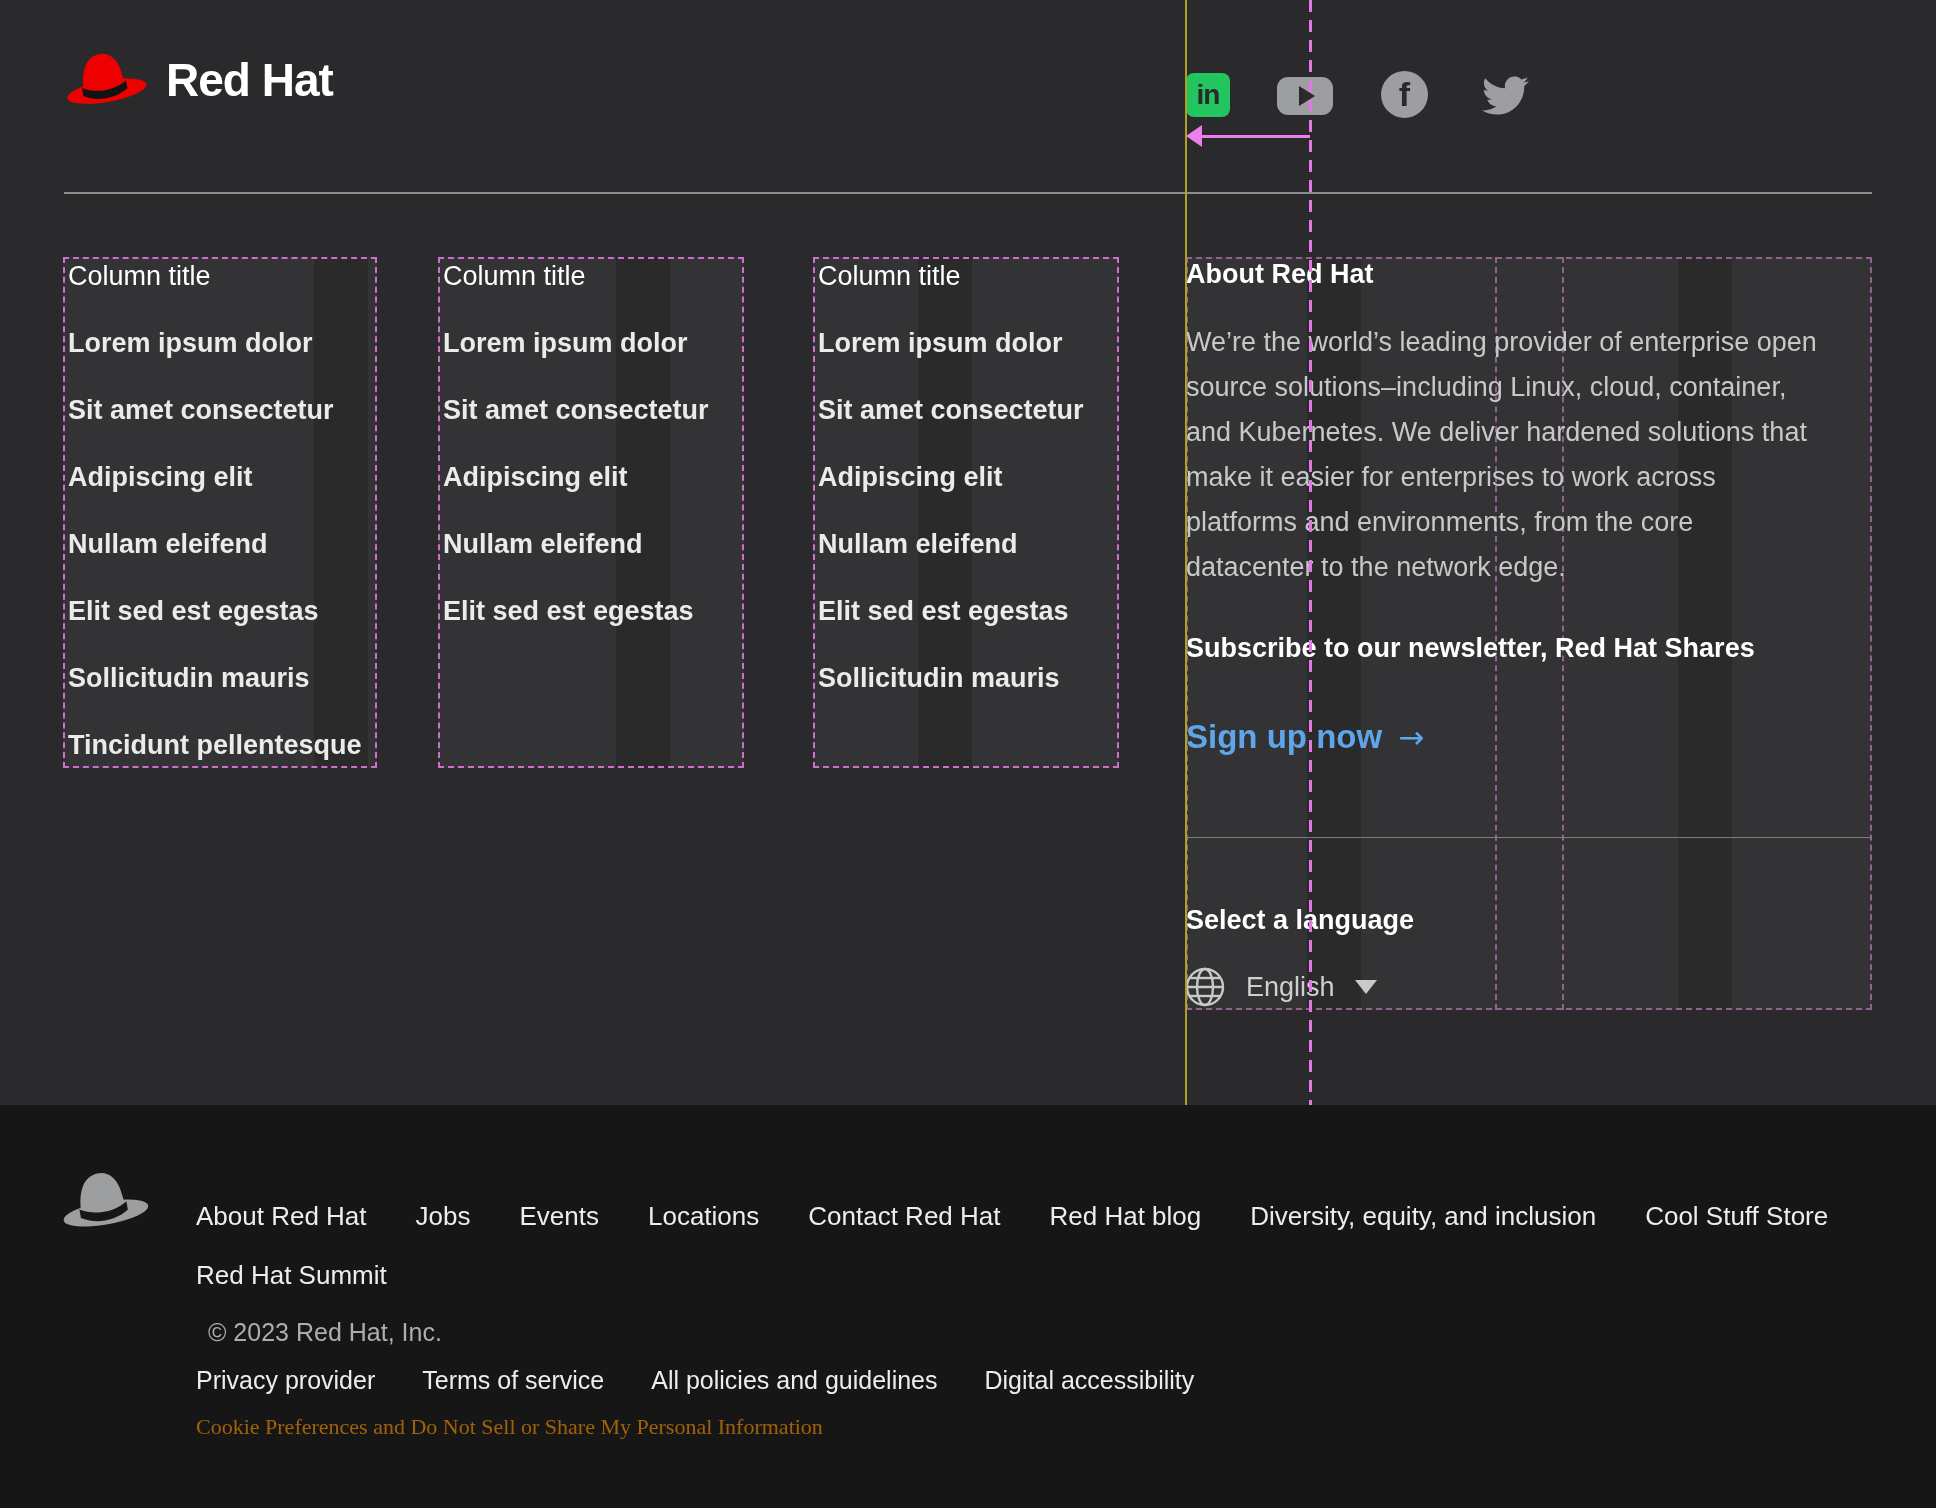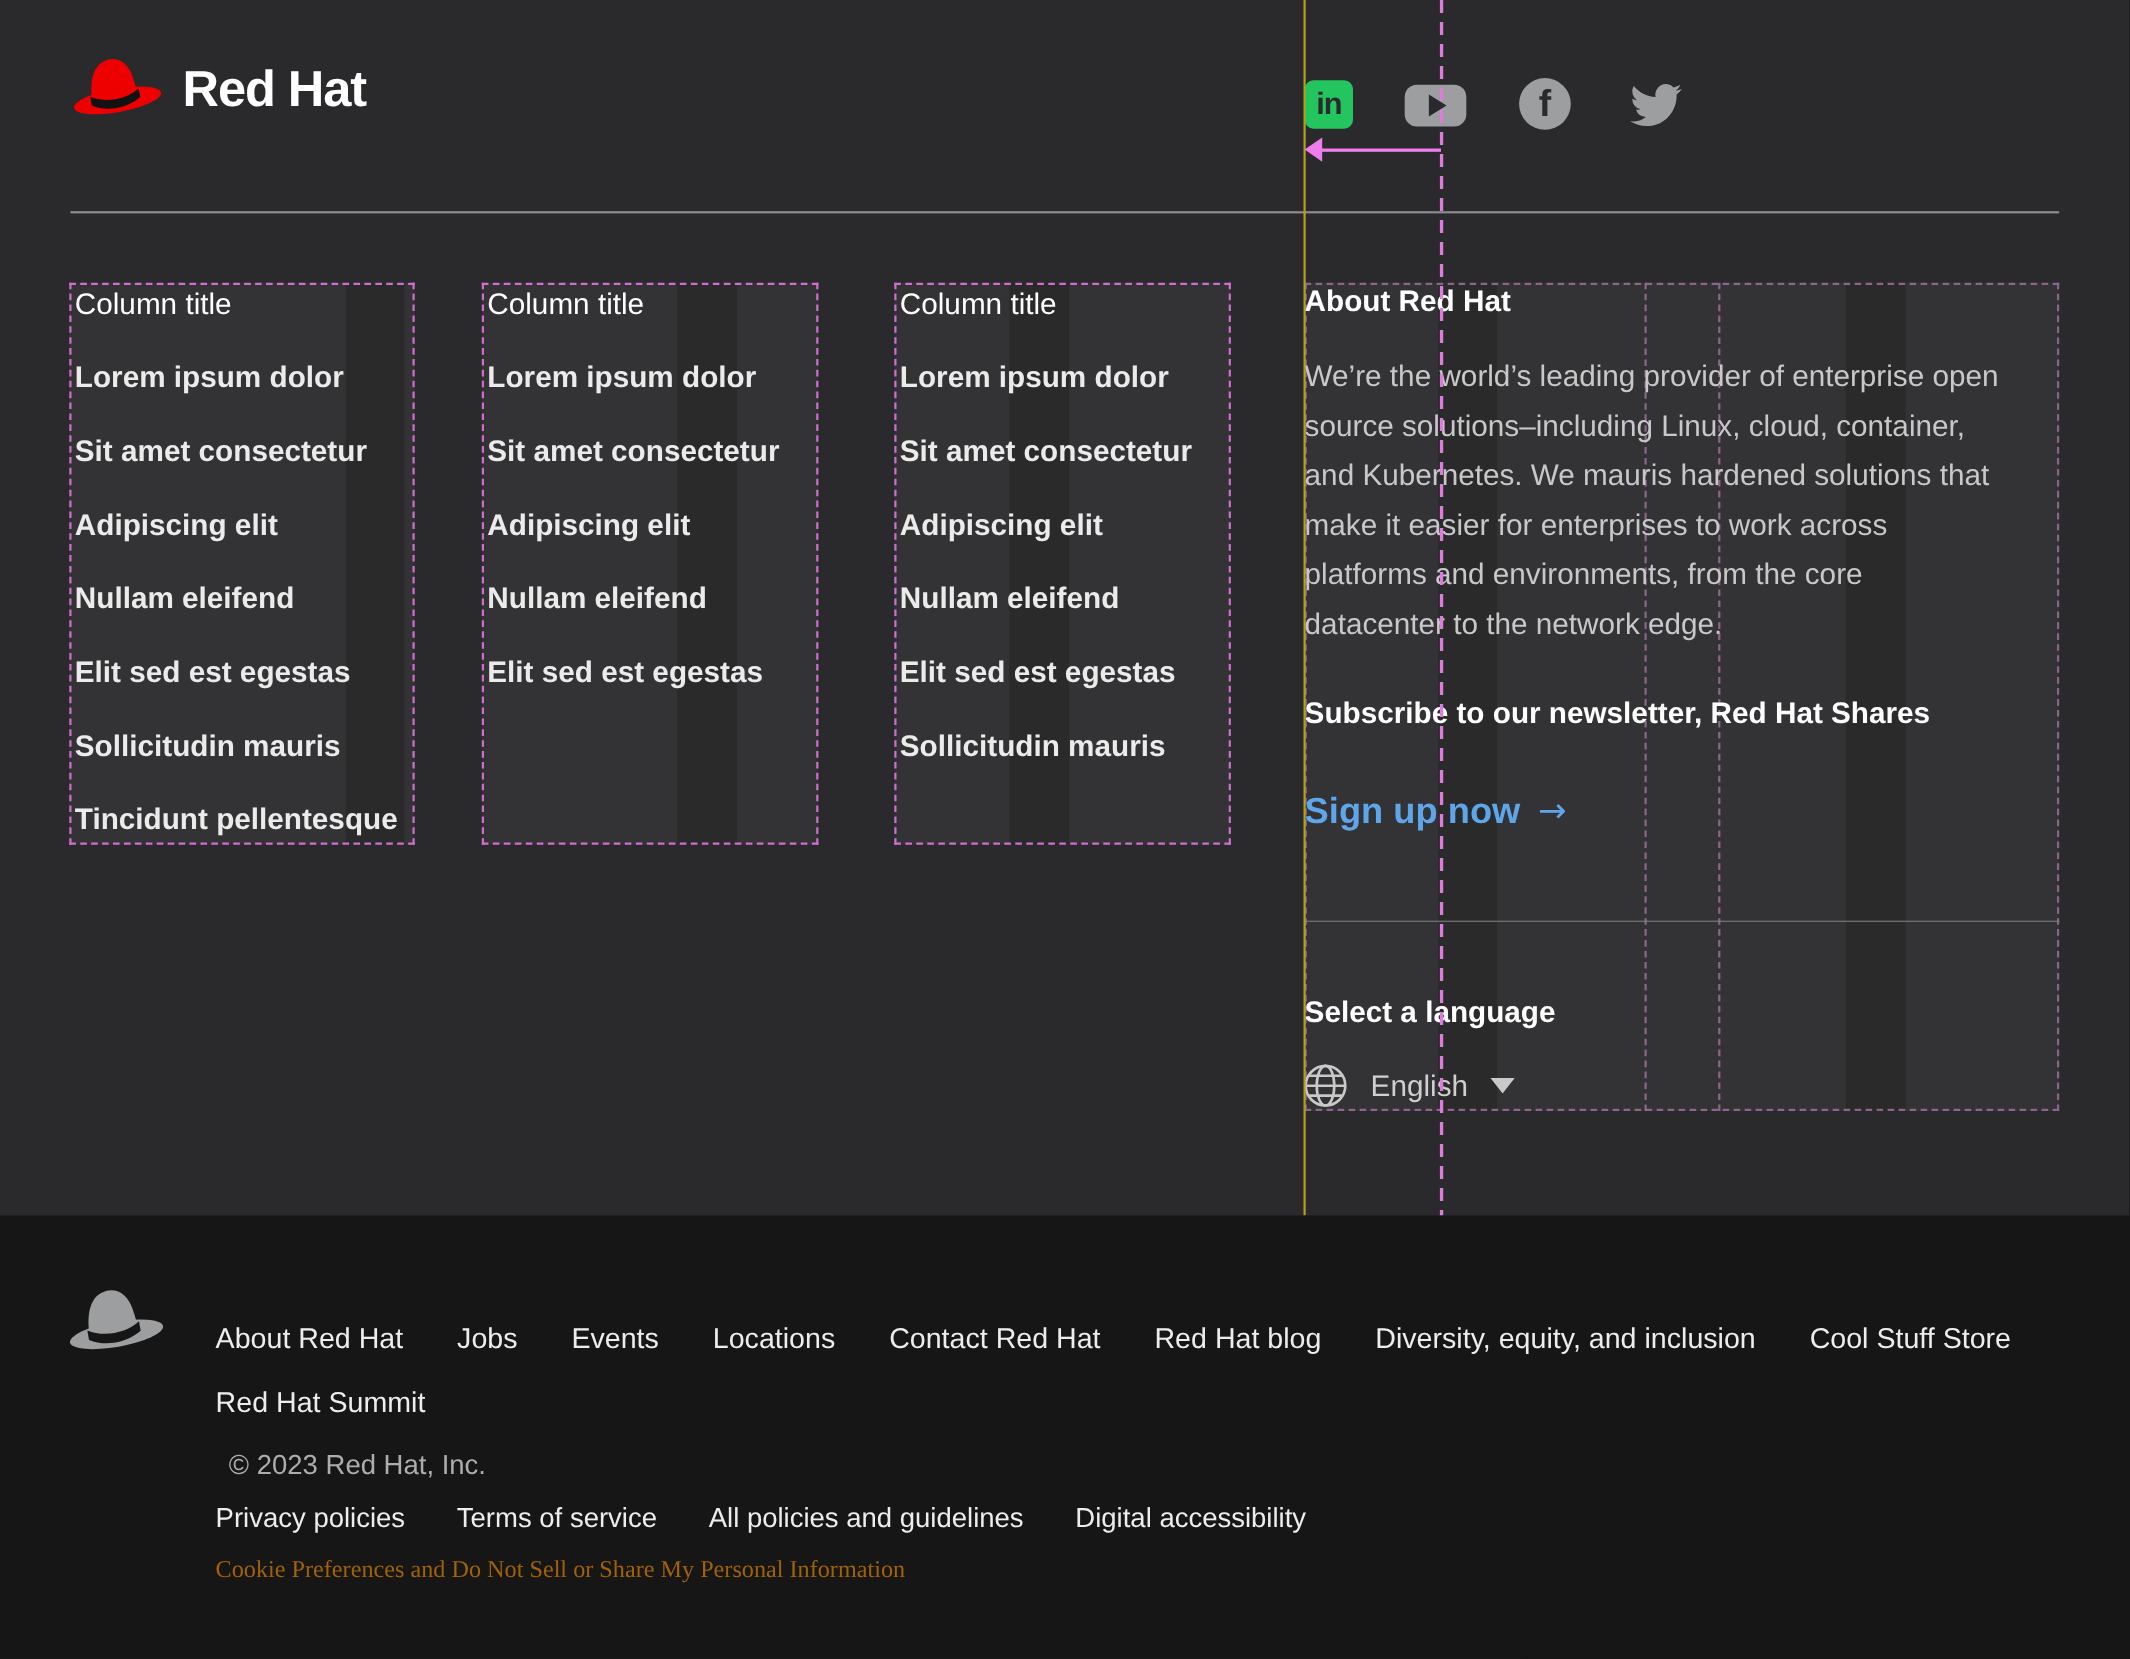--- a/index.html
+++ b/index.html
@@ -141,21 +141,21 @@
     </div>
 
     <div class="abs about-region"></div>
     <div class="abs guide-sub" style="left:1495px;"></div>
     <div class="abs guide-sub" style="left:1562px;"></div>
 
     <div class="abs about-title">About Red Hat</div>
     <div class="abs about-body">
       <div>We’re the world’s leading provider of enterprise open</div>
       <div>source solutions–including Linux, cloud, container,</div>
-      <div>and Kubernetes. We mauris hardened solutions that</div>
+      <div>and Kubernetes. We deliver hardened solutions that</div>
       <div>make it easier for enterprises to work across</div>
       <div>platforms and environments, from the core</div>
       <div>datacenter to the network edge.</div>
     </div>
     <div class="abs subscribe">Subscribe to our newsletter, Red Hat Shares</div>
     <a href="#" class="abs signup">
       <span>Sign up now</span>
       <span class="arr">→</span>
     </a>
 
@@ -202,21 +202,21 @@
       <a href="#">Diversity, equity, and inclusion</a>
       <a href="#">Cool Stuff Store</a>
     </nav>
     <nav class="abs nav-row nav2">
       <a href="#">Red Hat Summit</a>
     </nav>
 
     <div class="abs copyright">© 2023 Red Hat, Inc.</div>
 
     <nav class="abs legal-row">
-      <a href="#">Privacy policies</a>
+      <a href="#">Privacy provider</a>
       <a href="#">Terms of service</a>
       <a href="#">All policies and guidelines</a>
       <a href="#">Digital accessibility</a>
     </nav>
 
     <a href="#" class="abs cookie">Cookie Preferences and Do Not Sell or Share My Personal Information</a>
   </section>
 
 </div>
 

